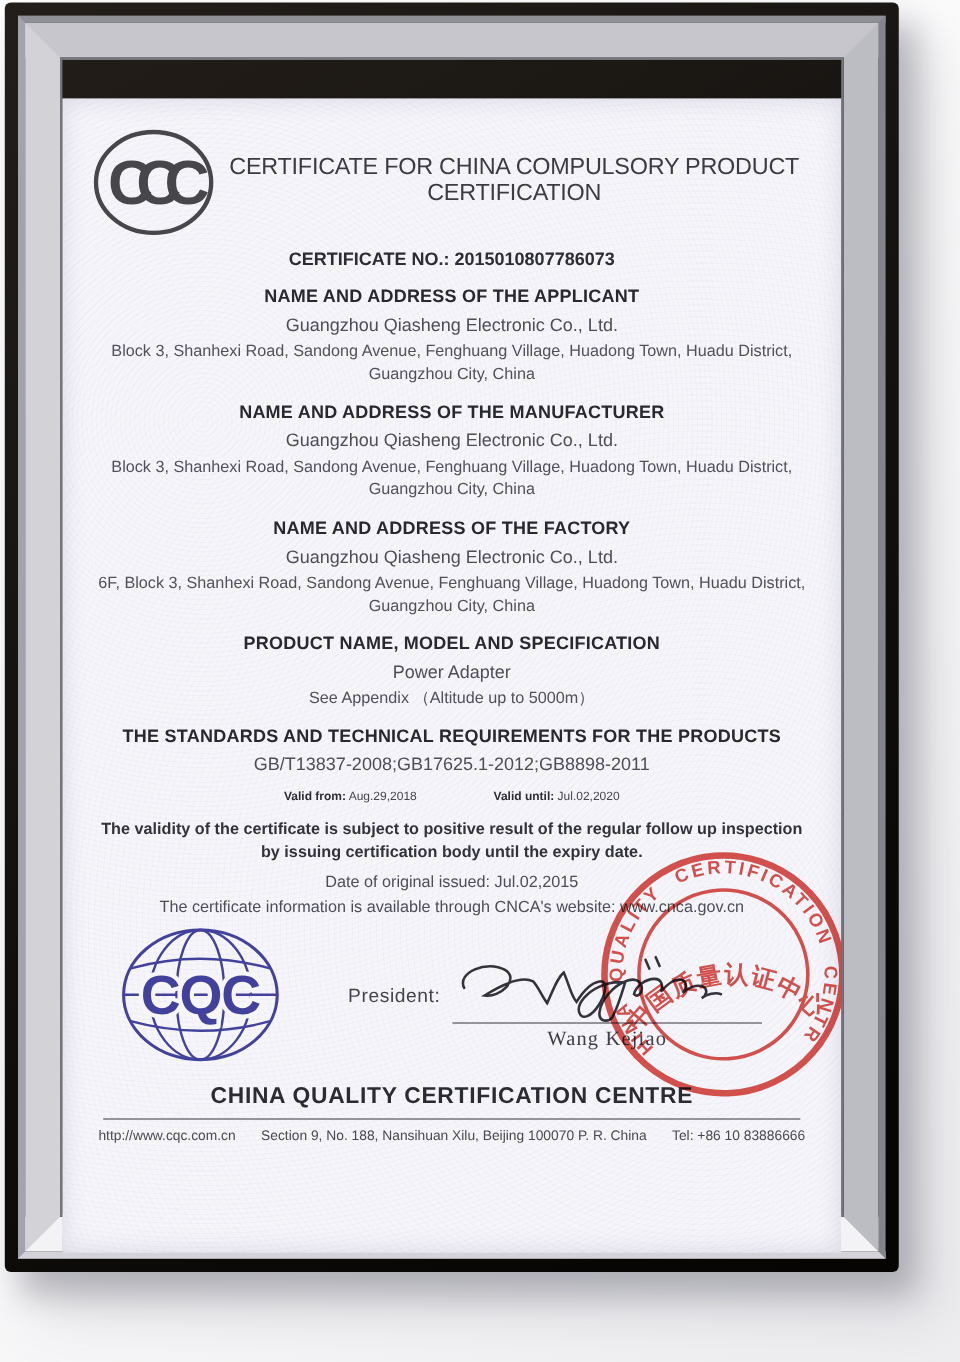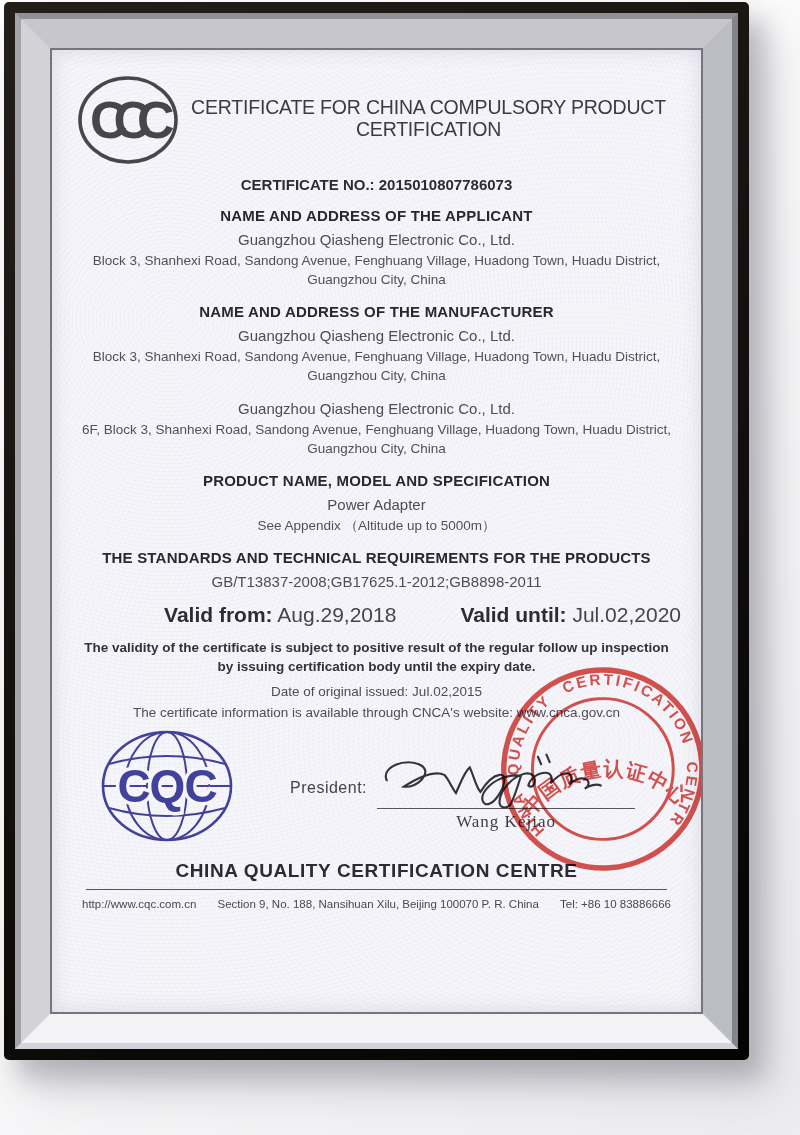--- a/index.html
+++ b/index.html
@@ -32,34 +32,35 @@
   
   .paper {
     width:100%; height:100%; position:relative; overflow:hidden;
     background-color:#f6f5fa;
     background-image:
       repeating-radial-gradient(circle at 18% 28%, rgba(110,110,185,.035) 0 1px, transparent 1px 4px),
       repeating-radial-gradient(circle at 82% 72%, rgba(110,110,185,.03) 0 1px, transparent 1px 5px);
     box-shadow:inset 0 0 20px rgba(105,105,140,.20);
     padding:16px 20px 16px;
     color:#45454f;
+    margin-top:32px;
   }
   .hdr { position:relative; min-height:94px; }
   .ccc-wrap { position:absolute; left:4px; top:8px; }
   .title {
     padding:30px 0 0 104px; text-align:center;
     font-size:19.5px; color:#3b3b43; letter-spacing:-.2px; line-height:1.15;
   }
   .certno { text-align:center; margin-top:16px; font-size:15px; font-weight:bold; color:#2c2c35; }
   .sec { margin-top:14px; text-align:center; }
   .sec-h { font-size:15px; font-weight:bold; color:#28282f; letter-spacing:.2px; }
   .sec-l1 { margin-top:7px; font-size:15px; color:#4d4d58; }
   .sec-addr { margin-top:3px; font-size:13.5px; color:#50505b; line-height:1.42; max-width:598px; margin-left:auto; margin-right:auto; }
   .certify { margin-top:15px; text-align:center; font-size:13.5px; font-weight:bold; color:#32323b; line-height:1.45; max-width:588px; margin-left:auto; margin-right:auto; }
-  .valid-row { margin-top:13px; display:flex; justify-content:flex-end; gap:64px; font-size:21px; color:#44444e; }
+  .valid-row { margin-top:13px; display:flex; justify-content:center; gap:64px; font-size:10px; color:#44444e; }
   .valid-row b { color:#2c2c35; }
   .note { margin-top:11px; text-align:center; font-size:13.5px; font-weight:bold; color:#32323b; line-height:1.42; max-width:600px; margin-left:auto; margin-right:auto; }
   .plain { margin-top:8px; text-align:center; font-size:13.5px; color:#4d4d58; }
   
   .sign-row { position:relative; margin-top:4px; height:128px; display:flex; align-items:center; }
   .cqc-wrap { margin-left:26px; }
   .president { margin-left:54px; font-size:16px; color:#43434d; letter-spacing:.5px; }
   .sig-block { margin-left:10px; width:258px; }
   .sig-line { border-bottom:1.6px solid #55555e; margin-top:-6px; }
   .sig-name { text-align:center; font-family:"Liberation Serif", serif; font-size:17px; color:#3e3e48; letter-spacing:1px; margin-top:3px; }
@@ -100,20 +101,21 @@
         <div class="sec-addr">Block 3, Shanhexi Road, Sandong Avenue, Fenghuang Village, Huadong Town, Huadu District, Guangzhou City, China</div>
       </div>
 
       <div class="sec">
         <div class="sec-h">NAME AND ADDRESS OF THE MANUFACTURER</div>
         <div class="sec-l1">Guangzhou Qiasheng Electronic Co., Ltd.</div>
         <div class="sec-addr">Block 3, Shanhexi Road, Sandong Avenue, Fenghuang Village, Huadong Town, Huadu District, Guangzhou City, China</div>
       </div>
 
       <div class="sec">
+        <div class="sec-h">NAME AND ADDRESS OF THE FACTORY</div>
         <div class="sec-l1">Guangzhou Qiasheng Electronic Co., Ltd.</div>
         <div class="sec-addr">6F, Block 3, Shanhexi Road, Sandong Avenue, Fenghuang Village, Huadong Town, Huadu District, Guangzhou City, China</div>
       </div>
 
       <div class="sec">
         <div class="sec-h">PRODUCT NAME, MODEL AND SPECIFICATION</div>
         <div class="sec-l1">Power Adapter</div>
         <div class="sec-addr">See Appendix （Altitude up to 5000m）</div>
       </div>
 

